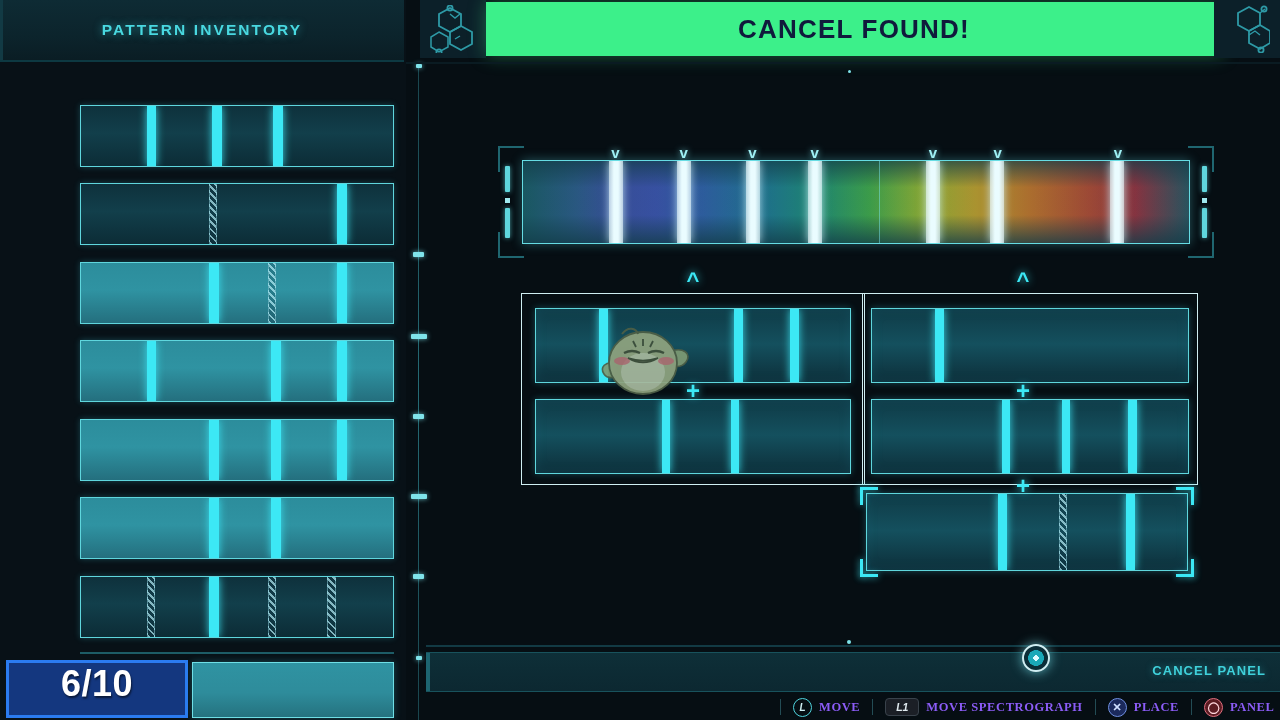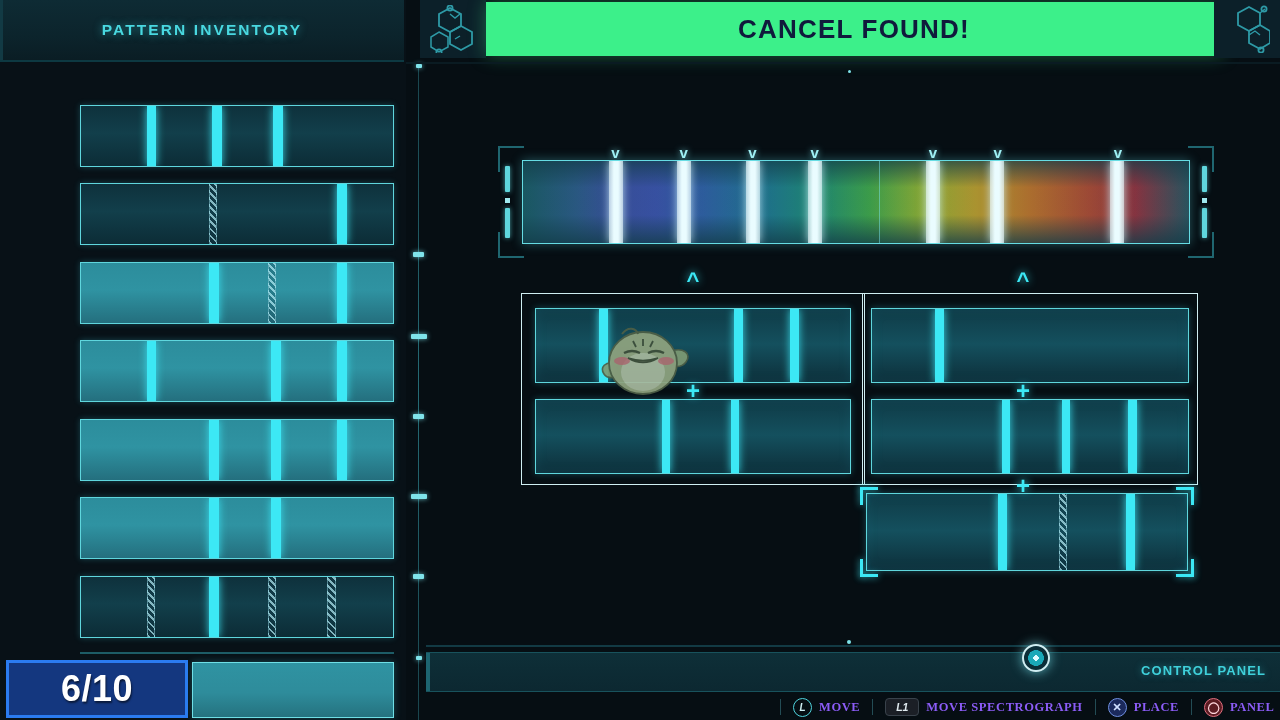--- a/index.html
+++ b/index.html
@@ -64,21 +64,21 @@
 
   
   #counter-row { position:absolute; left:0; bottom:0; width:406px; height:66px; }
   #counter-badge {
     position:absolute; left:6px; top:6px; width:182px; height:58px;
     background:
       repeating-linear-gradient(38deg, rgba(255,255,255,.045) 0 2px, rgba(0,0,0,.05) 2px 4px),
       linear-gradient(180deg,#173a86 0%, #14377f 50%, #112f६f 100%);
     background-color:#14377f;
     border:3px solid #2b7bf0;
-    display:flex; align-items:center; justify-content:center;
+    display:flex; align-items:flex-start; justify-content:center;
   }
   #counter-badge .num {
     color:#ffffff; font-size:36px; font-weight:800; letter-spacing:.5px;
     text-shadow: 1px 2px 2px rgba(0,0,0,.55);
   }
   #counter-slot {
     position:absolute; left:192px; top:8px; width:202px; height:56px;
     background: linear-gradient(180deg,#2f93a2 0%, #2e8c9b 55%, #25727f 100%);
     border:1.4px solid #6fdfe6;
     box-shadow: 0 0 7px rgba(60,210,225,.3);
@@ -448,21 +448,21 @@
         <ellipse cx="78" cy="53" rx="8" ry="4" fill="#b5636f" opacity="0.75"></ellipse>
         <path d="M40,50 q15,9 30,0 q-15,5 -30,0 Z" fill="#5c6b55" stroke="#3f4f3a" stroke-width="1.6"></path>
       </g>
     </svg>
   </div>
 
   <div id="cp-rule"></div>
   <div id="cp-dot"></div>
   <div id="control-panel">
     <div id="cp-left-edge"></div>
-    <span id="cp-label">CONTROL PANEL</span>
+    <span id="cp-label">CANCEL PANEL</span>
   </div>
   <div id="cp-orb"></div>
 
   <div id="hints">
     <div style="width:342px"></div>
     <div class="sep"></div>
     <div class="hint">
       <span class="btn-circle">L</span>
       <span class="lbl">MOVE</span>
     </div>

